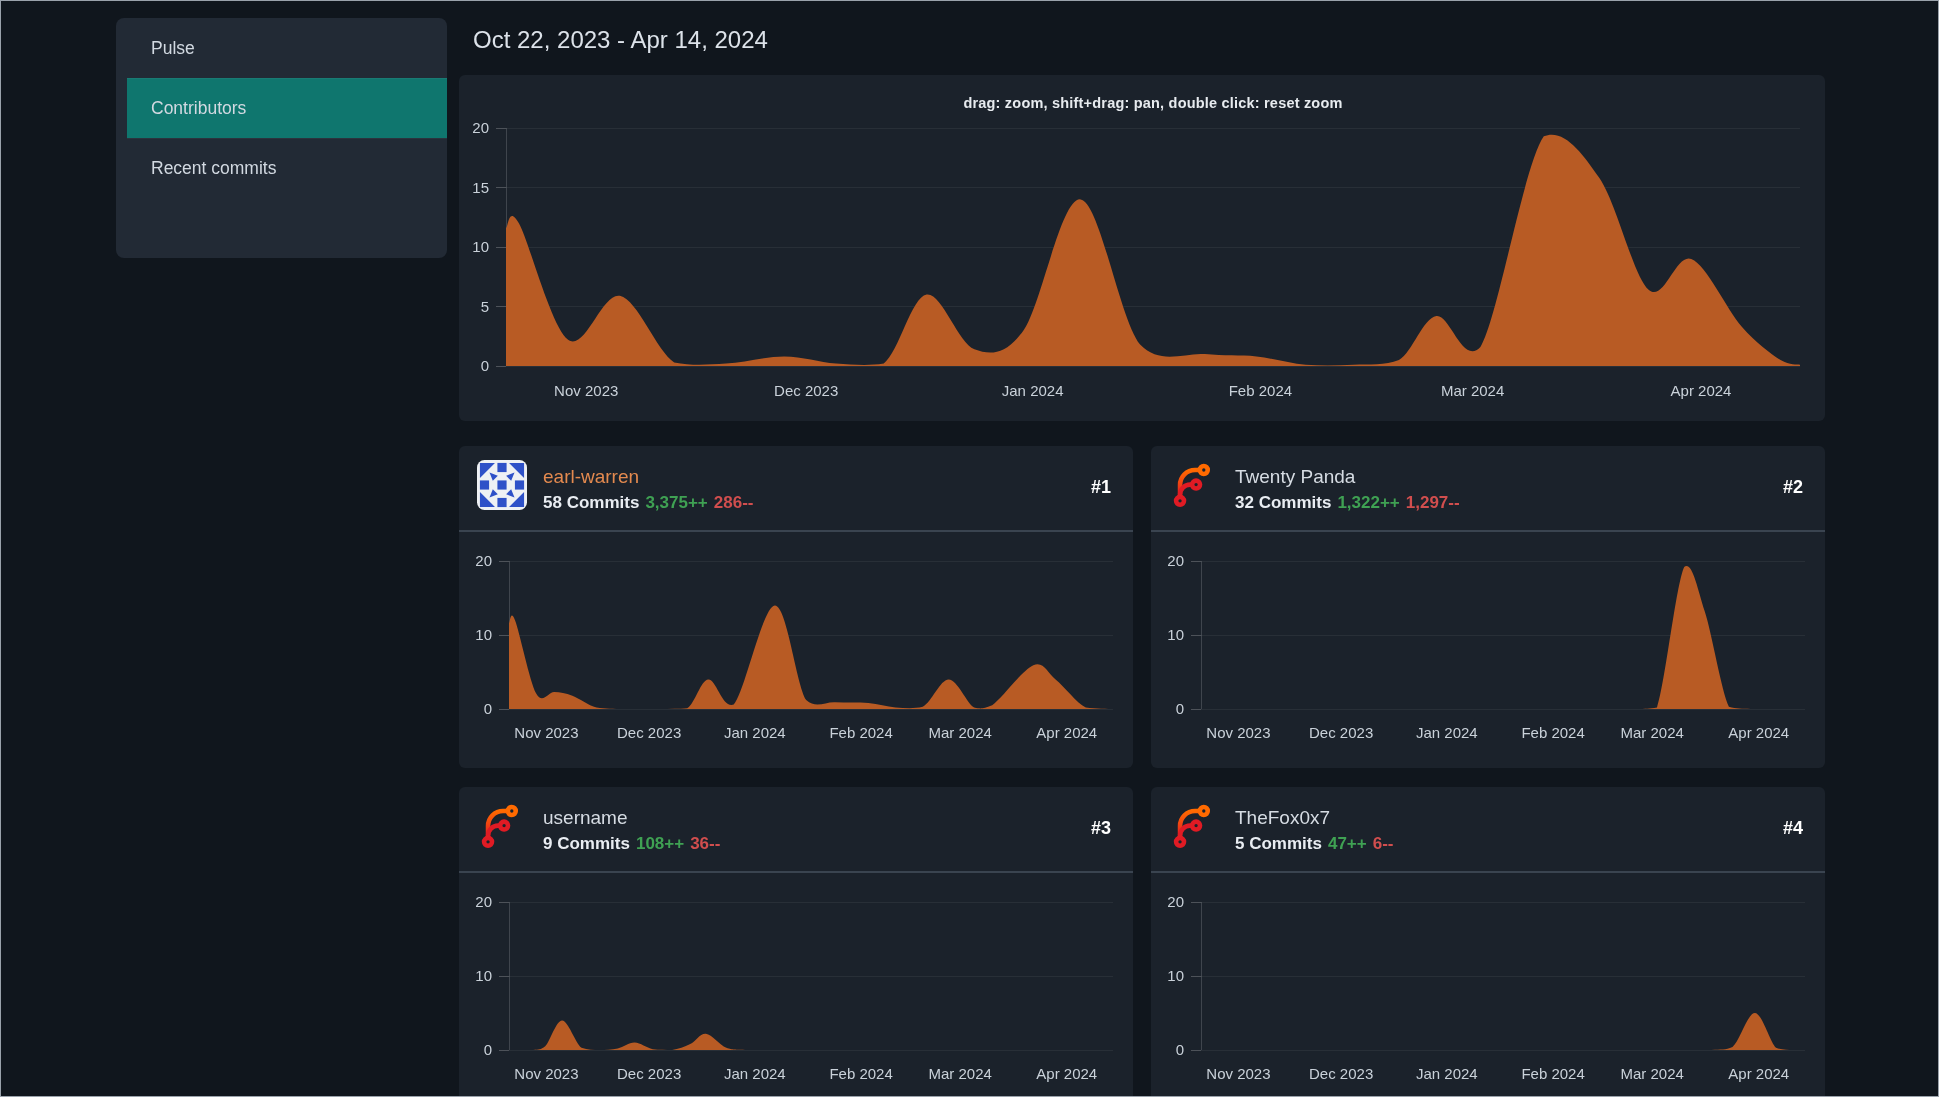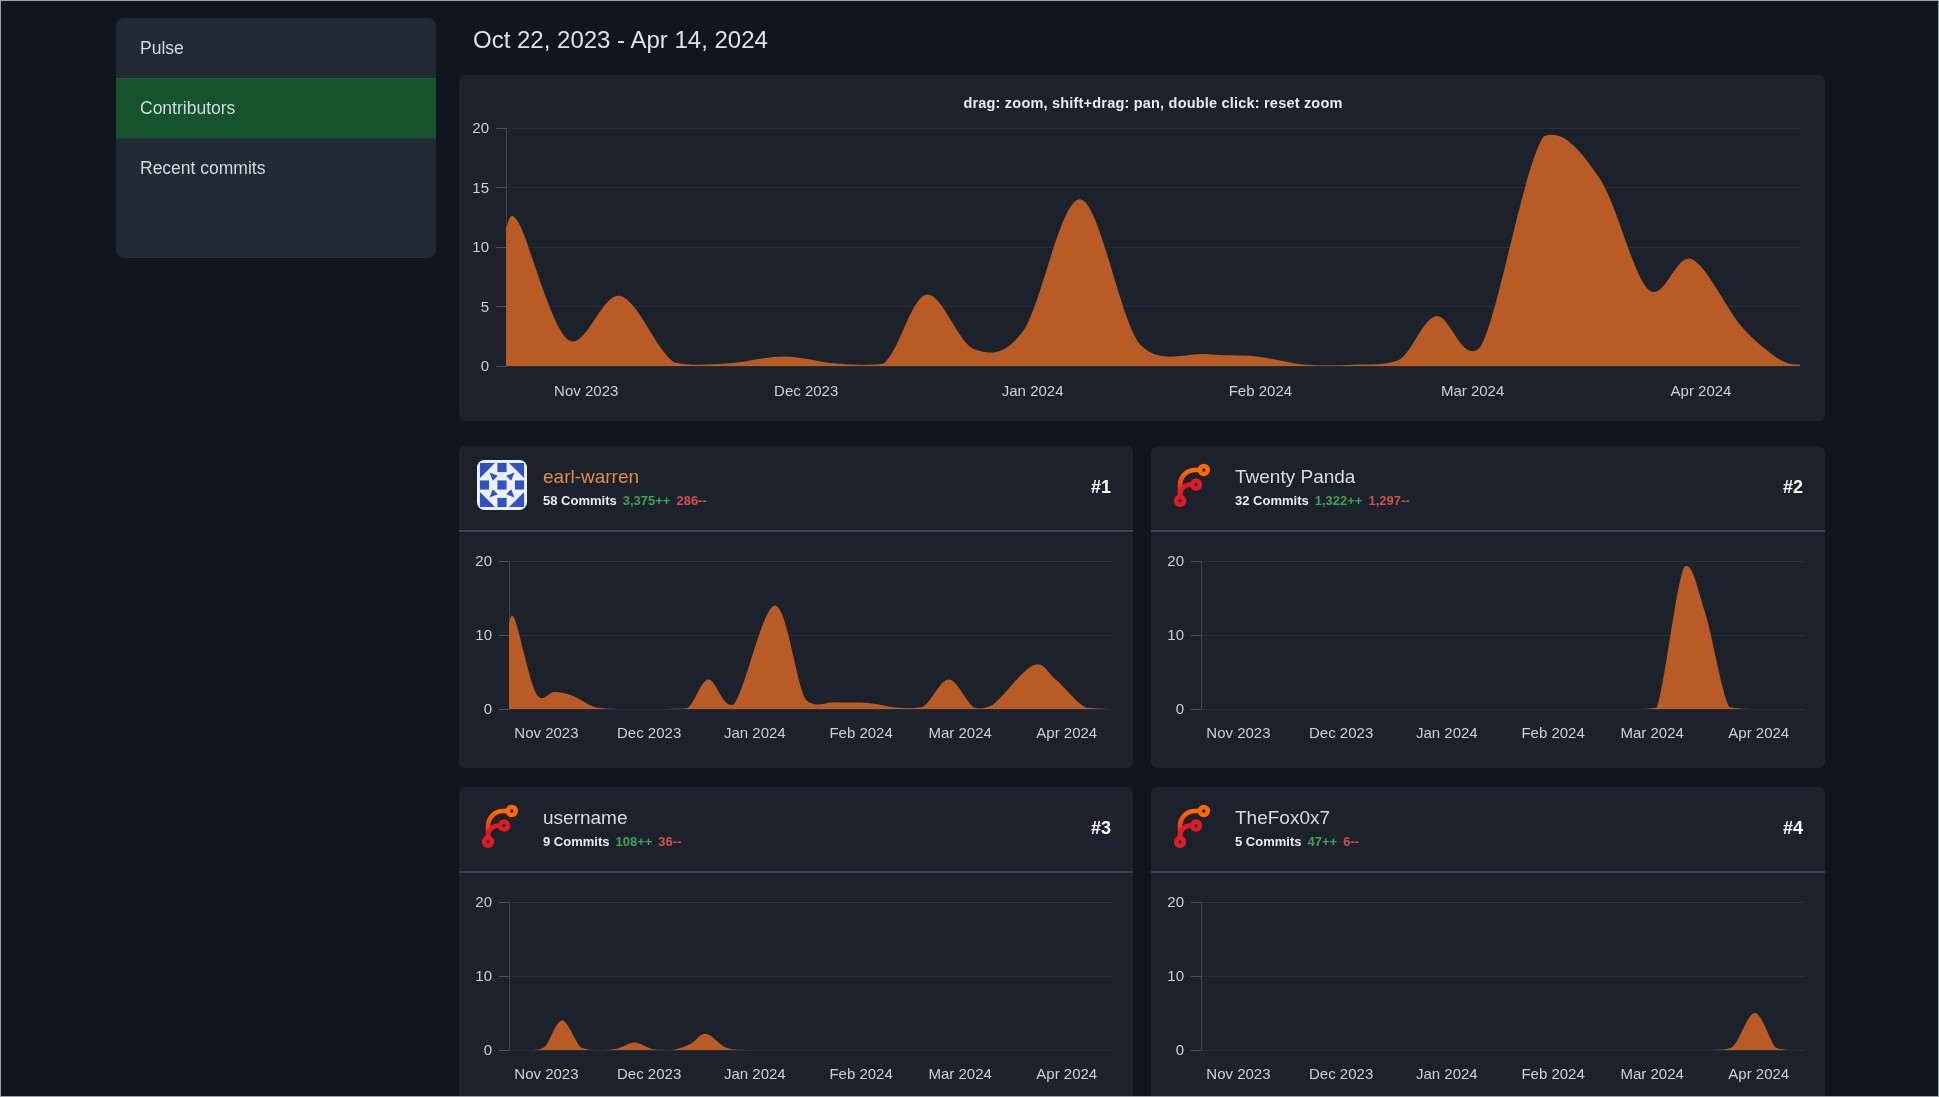--- a/index.html
+++ b/index.html
@@ -8,28 +8,28 @@
     background:#10161d;
     border:1px solid #9aa2ab;box-sizing:border-box;
     font-family:"Liberation Sans","DejaVu Sans",sans-serif;
     -webkit-font-smoothing:antialiased;
   }
   #stage{position:absolute;inset:0}
 
   
   #sidebar{
     position:absolute;left:115px;top:17px;width:320px;height:240px;
-    background:#222a35;border-radius:8px;overflow:hidden;
+    background:#222a35;border-radius:8px;overflow:hidden;padding-left:11px;
   }
   .side-item{
     height:60px;display:flex;align-items:center;padding-left:24px;
     color:#d2d9e1;font-size:17.5px;cursor:pointer;box-sizing:border-box;
   }
   .side-item + .side-item{border-top:1px solid rgba(255,255,255,.045)}
-  .side-item.active{background:#14532d}
+  .side-item.active{background:#0f766e}
 
   
   #date-header{position:absolute;left:472px;top:25px;font-size:24px;color:#dce2e9}
   #type-dropdown{
     position:absolute;left:1519px;top:15px;width:299px;height:44px;
     background:#29313d;border:1px solid #4c5663;border-radius:8px;
     display:flex;align-items:center;justify-content:center;gap:7px;
     color:#c6cdd6;font-size:16.5px;cursor:pointer;
     font-family:inherit;
   }
@@ -47,21 +47,21 @@
   .hint{
     position:absolute;left:47px;top:20px;width:1294px;text-align:center;
     font-size:14.5px;font-weight:700;color:#e7ebef;letter-spacing:.2px;
   }
 
   .card-head{position:absolute;left:0;top:0;right:0;height:84px;border-bottom:2px solid #3a4450}
   .avatar{position:absolute;left:18px;top:14px;width:50px;height:50px;display:block}
   .avatar svg{width:50px;height:50px;display:block}
   .c-name{position:absolute;left:84px;top:20px;font-size:19px;color:#d6dce3;text-decoration:none;cursor:pointer}
   .c-name.link{color:var(--accent-link,#e48a4f)}
-  .c-stats{position:absolute;left:84px;top:47px;font-size:13px;font-weight:700;color:#e9edf2;white-space:nowrap}
+  .c-stats{position:absolute;left:84px;top:47px;font-size:17px;font-weight:700;color:#e9edf2;white-space:nowrap}
   .c-stats .adds{color:var(--additions,#3fa153);margin-left:6px}
   .c-stats .dels{color:var(--deletions,#d14e4e);margin-left:6px}
   .rank{position:absolute;right:22px;top:31px;font-size:18px;font-weight:700;color:#fff}
 
   
   .chart-area{position:absolute;inset:0;cursor:crosshair}
   .gridline{position:absolute;height:1px;background:rgba(255,255,255,.06)}
   .tickmark{position:absolute;height:1px;background:rgba(255,255,255,.22)}
   .vaxis{position:absolute;width:1px;background:rgba(255,255,255,.16)}
   .ylab{position:absolute;text-align:right;font-size:15px;line-height:18px;color:#c9d1d9}

